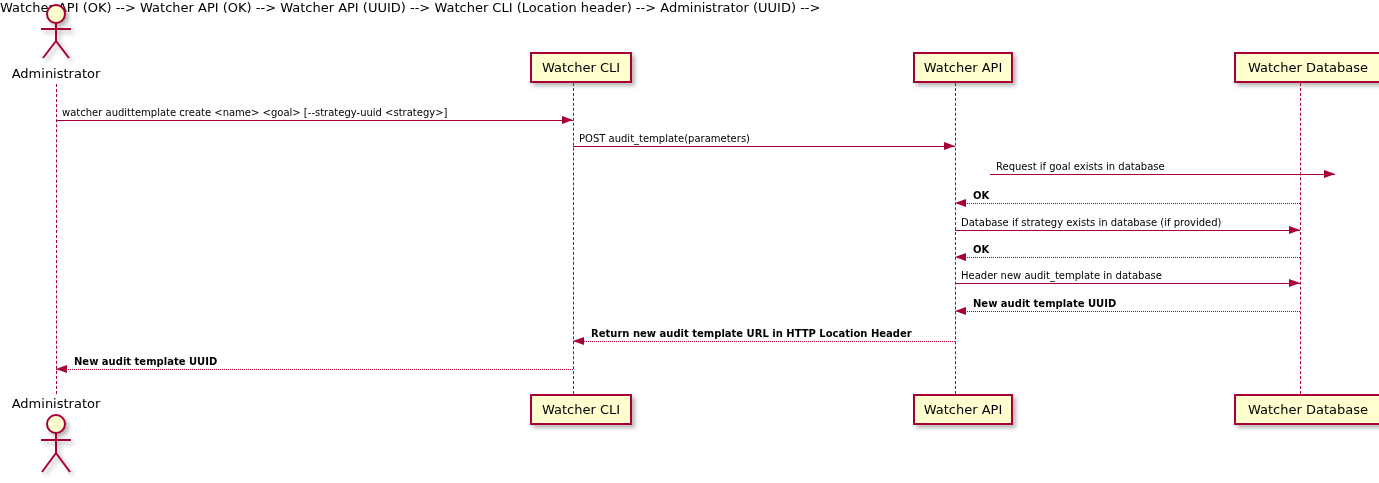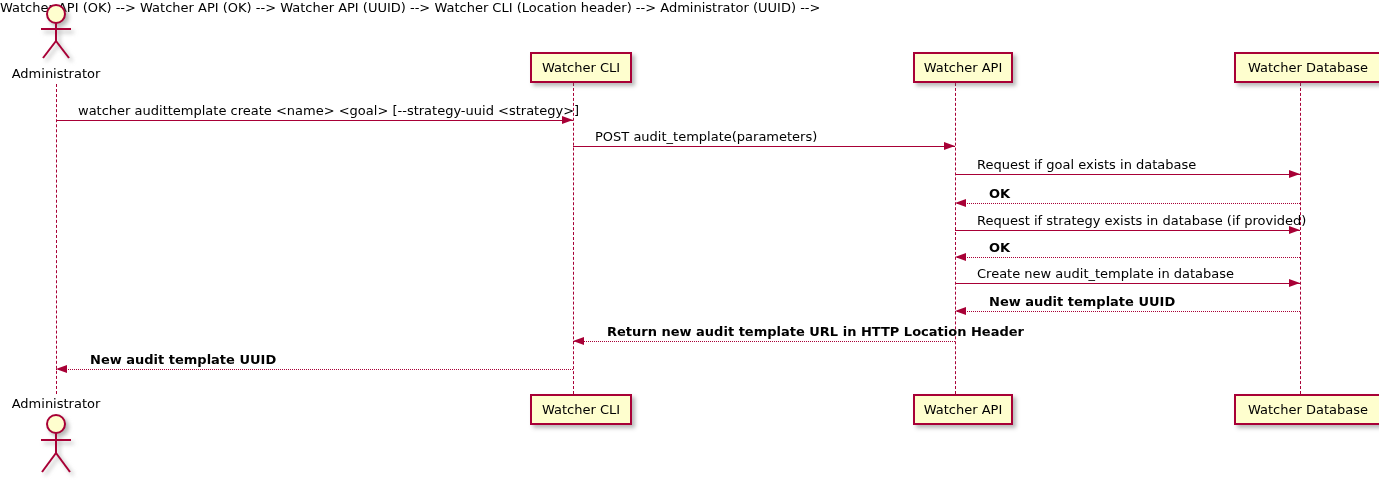--- a/index.html
+++ b/index.html
@@ -48,22 +48,21 @@
     filter: drop-shadow(3px 3px 2px rgba(120,120,120,0.55));
   }
   .message {
     position: absolute;
     height: 17px;
   }
   .msg-label {
     position: absolute;
     bottom: 3px;
     white-space: nowrap;
-    font-size: 13px;
-    margin-left: 16px;
+    font-size: 10px;
   }
   .msg-label.ltr { left: 6px; }
   .msg-label.rtl { left: 18px; font-weight: bold; }
   .msg-line {
     position: absolute;
     left: 0;
     right: 0;
     bottom: 0;
     height: 0;
     border-top: 1px solid #A80036;
@@ -124,54 +123,54 @@
 
   
   <div class="message" style="left:573px; top:130px; width:382px;">
     <span class="msg-label ltr">POST audit_template(parameters)</span>
     <div class="msg-line solid">
       <div class="arrowhead right"></div>
     </div>
   </div>
 
   
-  <div class="message" style="left:955px; top:158px; width:345px;">
+  <div class="message" style="left:990px; top:158px; width:345px;">
     <span class="msg-label ltr">Request if goal exists in database</span>
     <div class="msg-line solid">
       <div class="arrowhead right"></div>
     </div>
   </div>
 
    Watcher API (OK) --&gt;
   <div class="message" style="left:955px; top:187px; width:345px;">
     <span class="msg-label rtl">OK</span>
     <div class="msg-line dashed">
       <div class="arrowhead left"></div>
     </div>
   </div>
 
   
   <div class="message" style="left:955px; top:214px; width:345px;">
-    <span class="msg-label ltr">Request if strategy exists in database (if provided)</span>
+    <span class="msg-label ltr">Database if strategy exists in database (if provided)</span>
     <div class="msg-line solid">
       <div class="arrowhead right"></div>
     </div>
   </div>
 
    Watcher API (OK) --&gt;
   <div class="message" style="left:955px; top:241px; width:345px;">
     <span class="msg-label rtl">OK</span>
     <div class="msg-line dashed">
       <div class="arrowhead left"></div>
     </div>
   </div>
 
   
   <div class="message" style="left:955px; top:267px; width:345px;">
-    <span class="msg-label ltr">Create new audit_template in database</span>
+    <span class="msg-label ltr">Header new audit_template in database</span>
     <div class="msg-line solid">
       <div class="arrowhead right"></div>
     </div>
   </div>
 
    Watcher API (UUID) --&gt;
   <div class="message" style="left:955px; top:295px; width:345px;">
     <span class="msg-label rtl">New audit template UUID</span>
     <div class="msg-line dashed">
       <div class="arrowhead left"></div>

